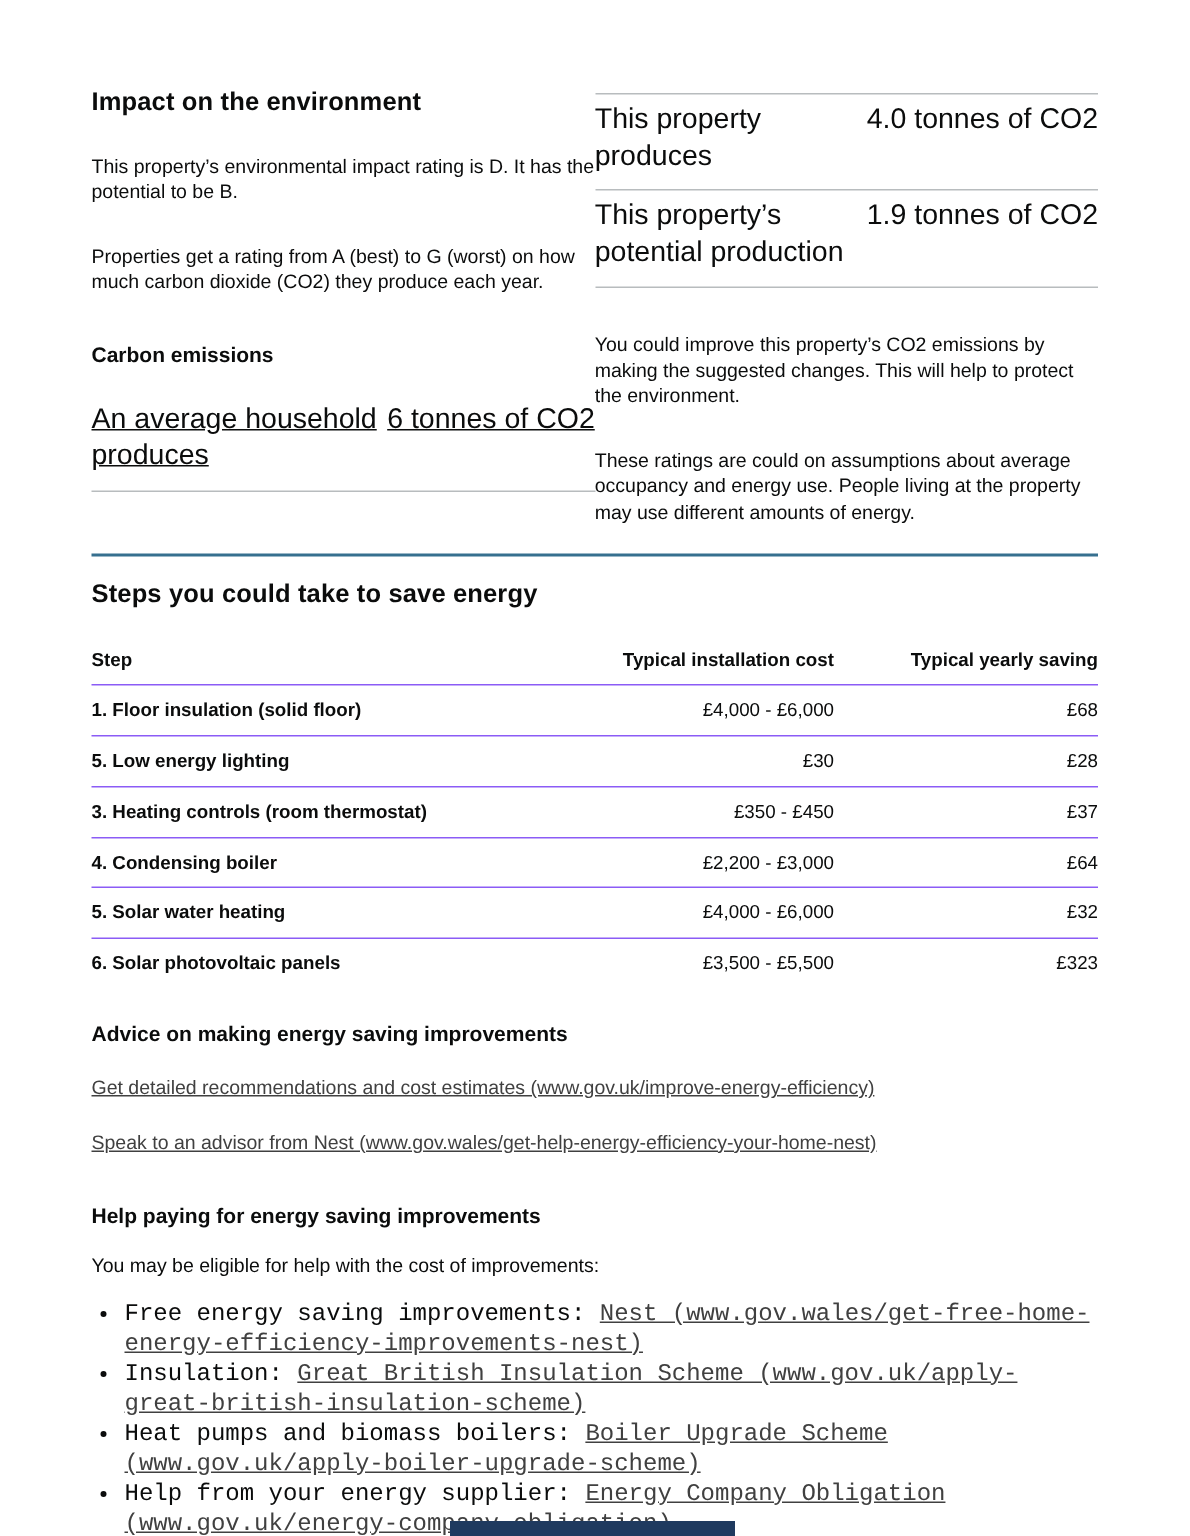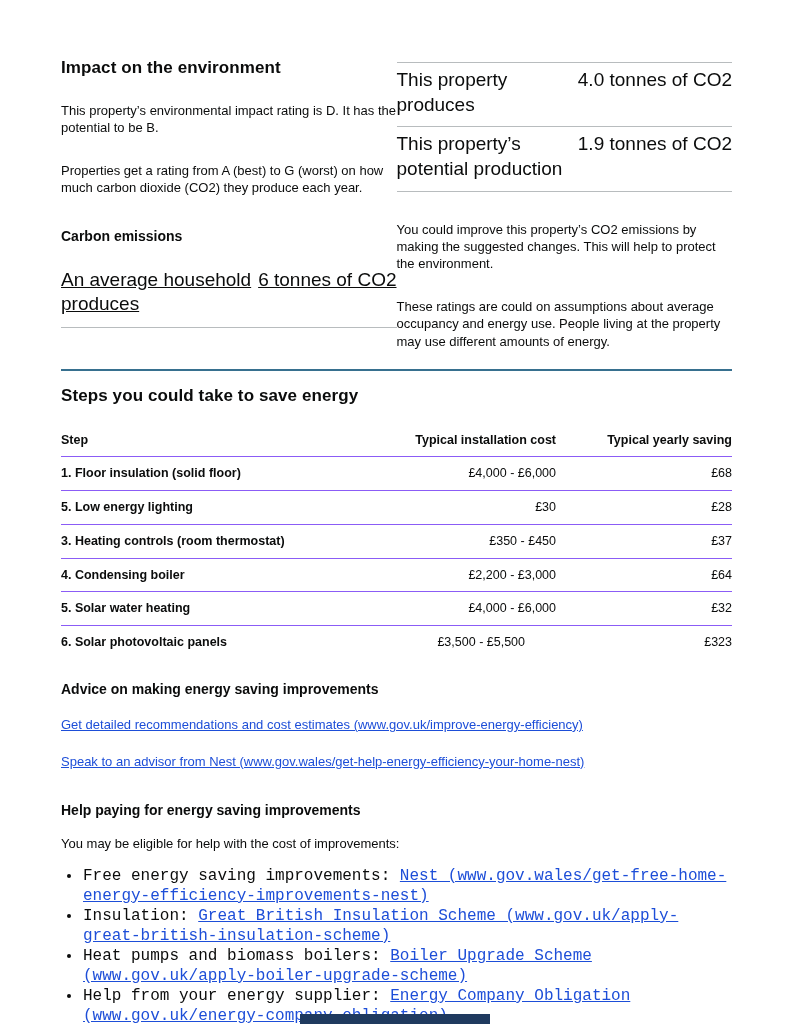--- a/index.html
+++ b/index.html
@@ -31,29 +31,29 @@
   .col-right .body-text { margin-top: 29px; }
   .col-right .body-text + .body-text { margin-top: 26px; }
 
   .divider-blue { border: none; border-top: 2px solid #37708f; margin: 19px 0 0 0; }
   .divider-light { border: none; border-top: 2px solid #a4b8c3; margin: 26px 0 0 0; }
 
   
   .steps-section h2.sec-title { margin-top: 15px; }
   .steps-table { margin-top: 18px; font-size: 12.5px; }
   .srow { display: grid; grid-template-columns: 1fr 180px 176px; padding: 9px 0; border-bottom: 1px solid #8b5cf6; line-height: 1.18; }
-  .srow:last-child { border-bottom: none; gap: 31px; }
+  .srow:last-child { border-bottom: none; }
   .srow .c2, .srow .c3 { text-align: right; }
   .srow.shead > div { font-weight: bold; }
   .srow .c1.step-name { font-weight: bold; padding-right: 12px; }
 
   
   .advice-section h3.sub-title { margin-top: 22px; }
   .link-line { margin: 20px 0 0 0; font-size: 13px; line-height: 1.3; }
-  a.doc-link { color: #1d4ed8; text-decoration: underline; cursor: pointer; }
+  a.doc-link { color: #404040; text-decoration: underline; cursor: pointer; }
 
   
   .help-section h3.sub-title { margin-top: 31px; }
   .help-section .body-text { margin-top: 17px; }
   ul.help-list { margin: 14px 0 0 0; padding-left: 21px; font-size: 16px; line-height: 20px; font-family: Liberation Mono, monospace; }
   ul.help-list li { margin: 0; padding-left: 1px; }
 
   .bottom-bar { position: absolute; left: 300px; bottom: 0; width: 190px; height: 10px; background: #1f3a5f; }
 </style>
 </head>

